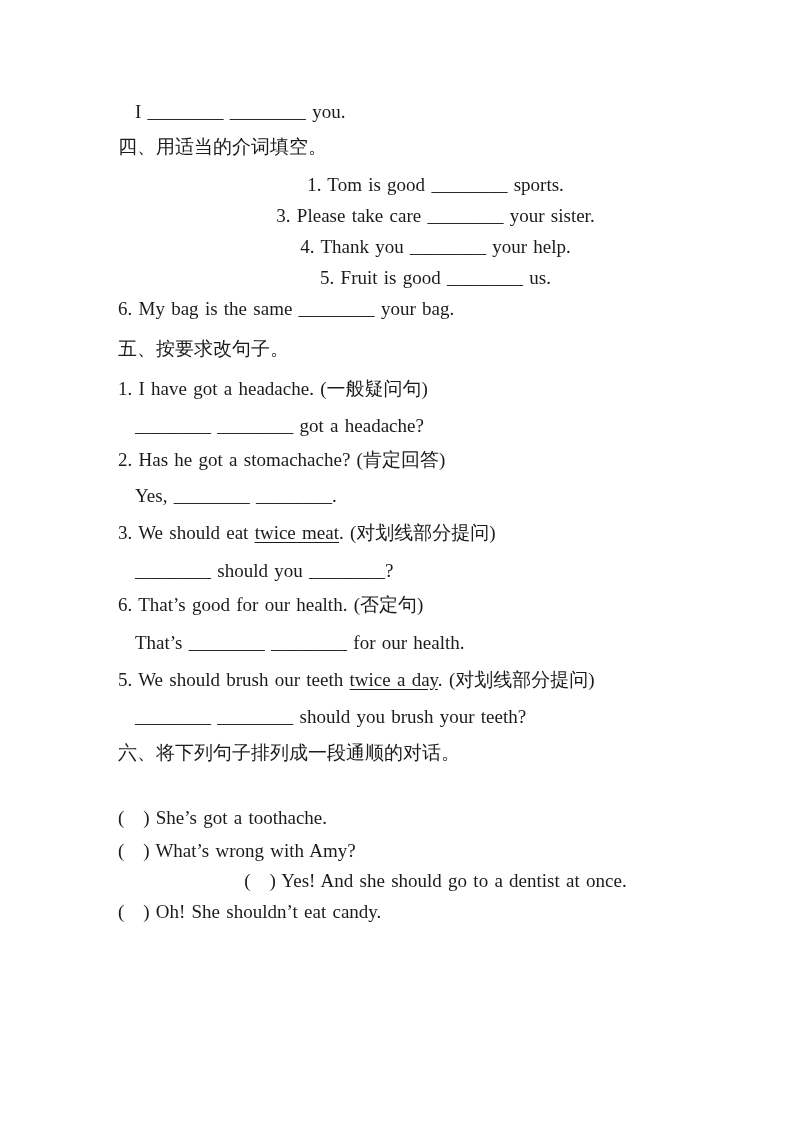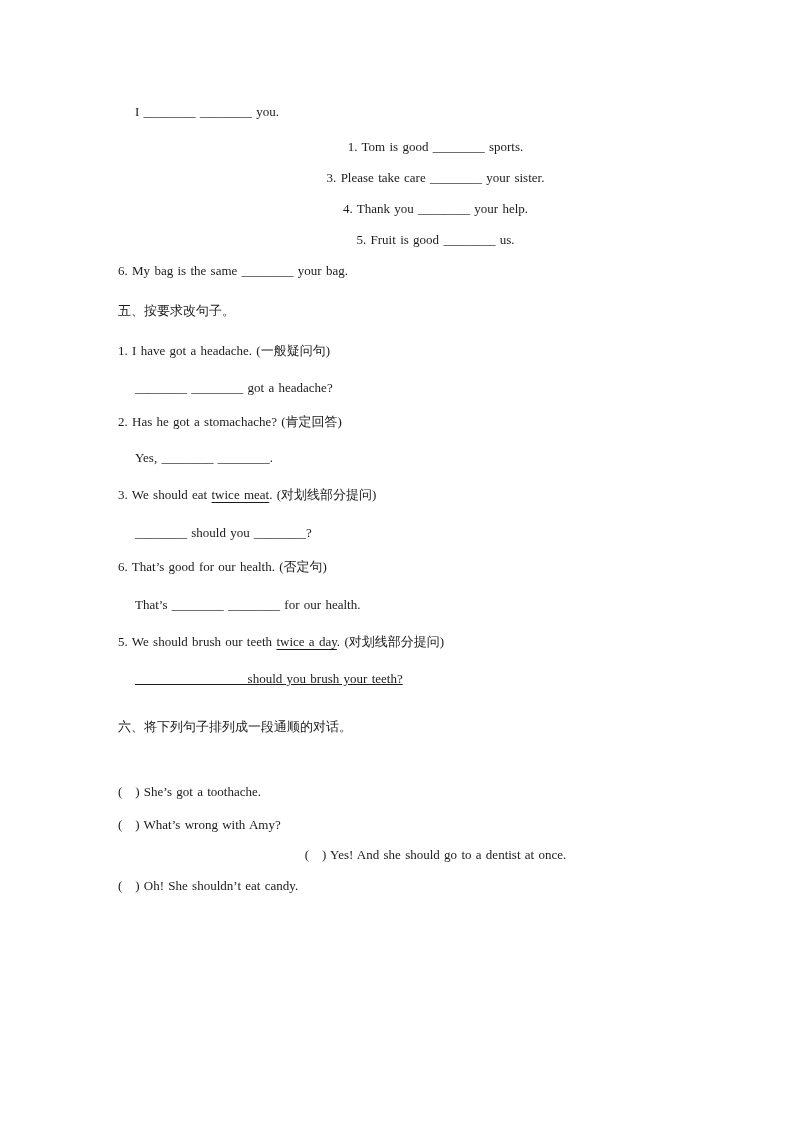--- a/index.html
+++ b/index.html
@@ -10,54 +10,55 @@
   .page {
     position: relative;
     width: 793px;
     height: 1122px;
     background: #ffffff;
     overflow: hidden;
   }
   .content {
     padding: 102px 40px 0 118px;
     font-family: "Liberation Serif", serif;
-    font-size: 13px;
+    font-size: 19px;
     color: #1b1b1b;
     word-spacing: 0.08em;
   }
   .line {
     line-height: 19px;
     white-space: pre-wrap;
   }
   .indent { padding-left: 17px; }
   .u {
     text-decoration: underline;
     text-underline-offset: 3px;
   }
   
   .m11 { margin-bottom: 11px; }
   .m12 { margin-bottom: 12px; text-align: center; }
-  .m13 { margin-bottom: 29px; text-decoration: underline; }
+  .m13 { margin-bottom: 17px; }
   .m14 { margin-bottom: 14px; margin-top: 46px; }
   .m15 { margin-bottom: 15px; }
   .m16 { margin-bottom: 16px; }
   .m17 { margin-bottom: 17px; }
   .m18 { margin-bottom: 18px; }
   .m19 { margin-bottom: 19px; }
   .m20 { margin-bottom: 20px; }
   .m21 { margin-bottom: 21px; }
 </style>
 </head>
 <body>
 
 <div class="page">
   <div class="content">
 
     <div class="line indent m16">I ________ ________ you.</div>
 
+    <div class="line m19">四、用适当的介词填空。</div>
 
     <div class="line m12">1. Tom is good ________ sports.</div>
     <div class="line m12">3. Please take care ________ your sister.</div>
     <div class="line m12">4. Thank you ________ your help.</div>
     <div class="line m12">5. Fruit is good ________ us.</div>
     <div class="line m21">6. My bag is the same ________ your bag.</div>
 
     <div class="line m21">五、按要求改句子。</div>
 
     <div class="line m18"><span>1. I have got a headache. (一般疑问句)</span><span class="u"></span><span></span></div>

